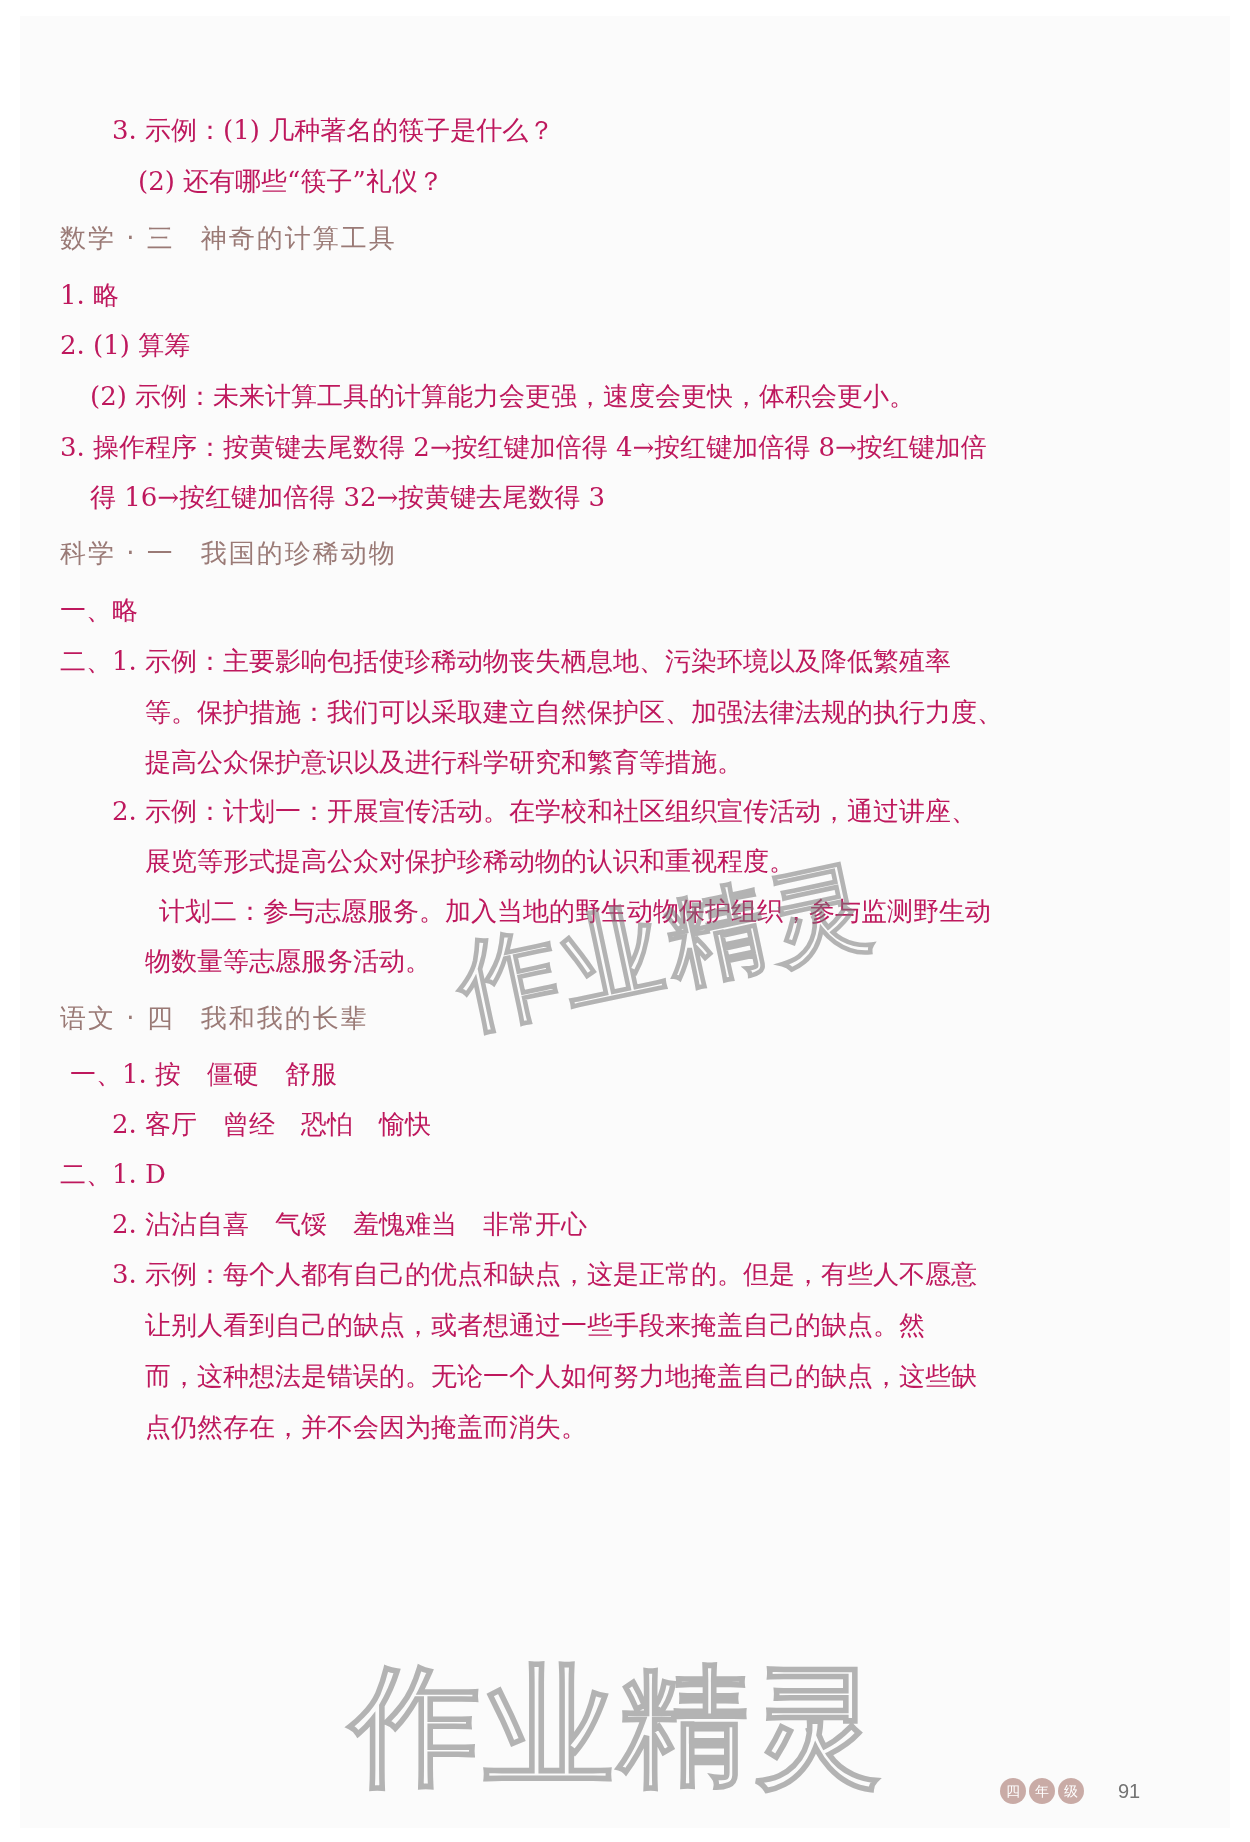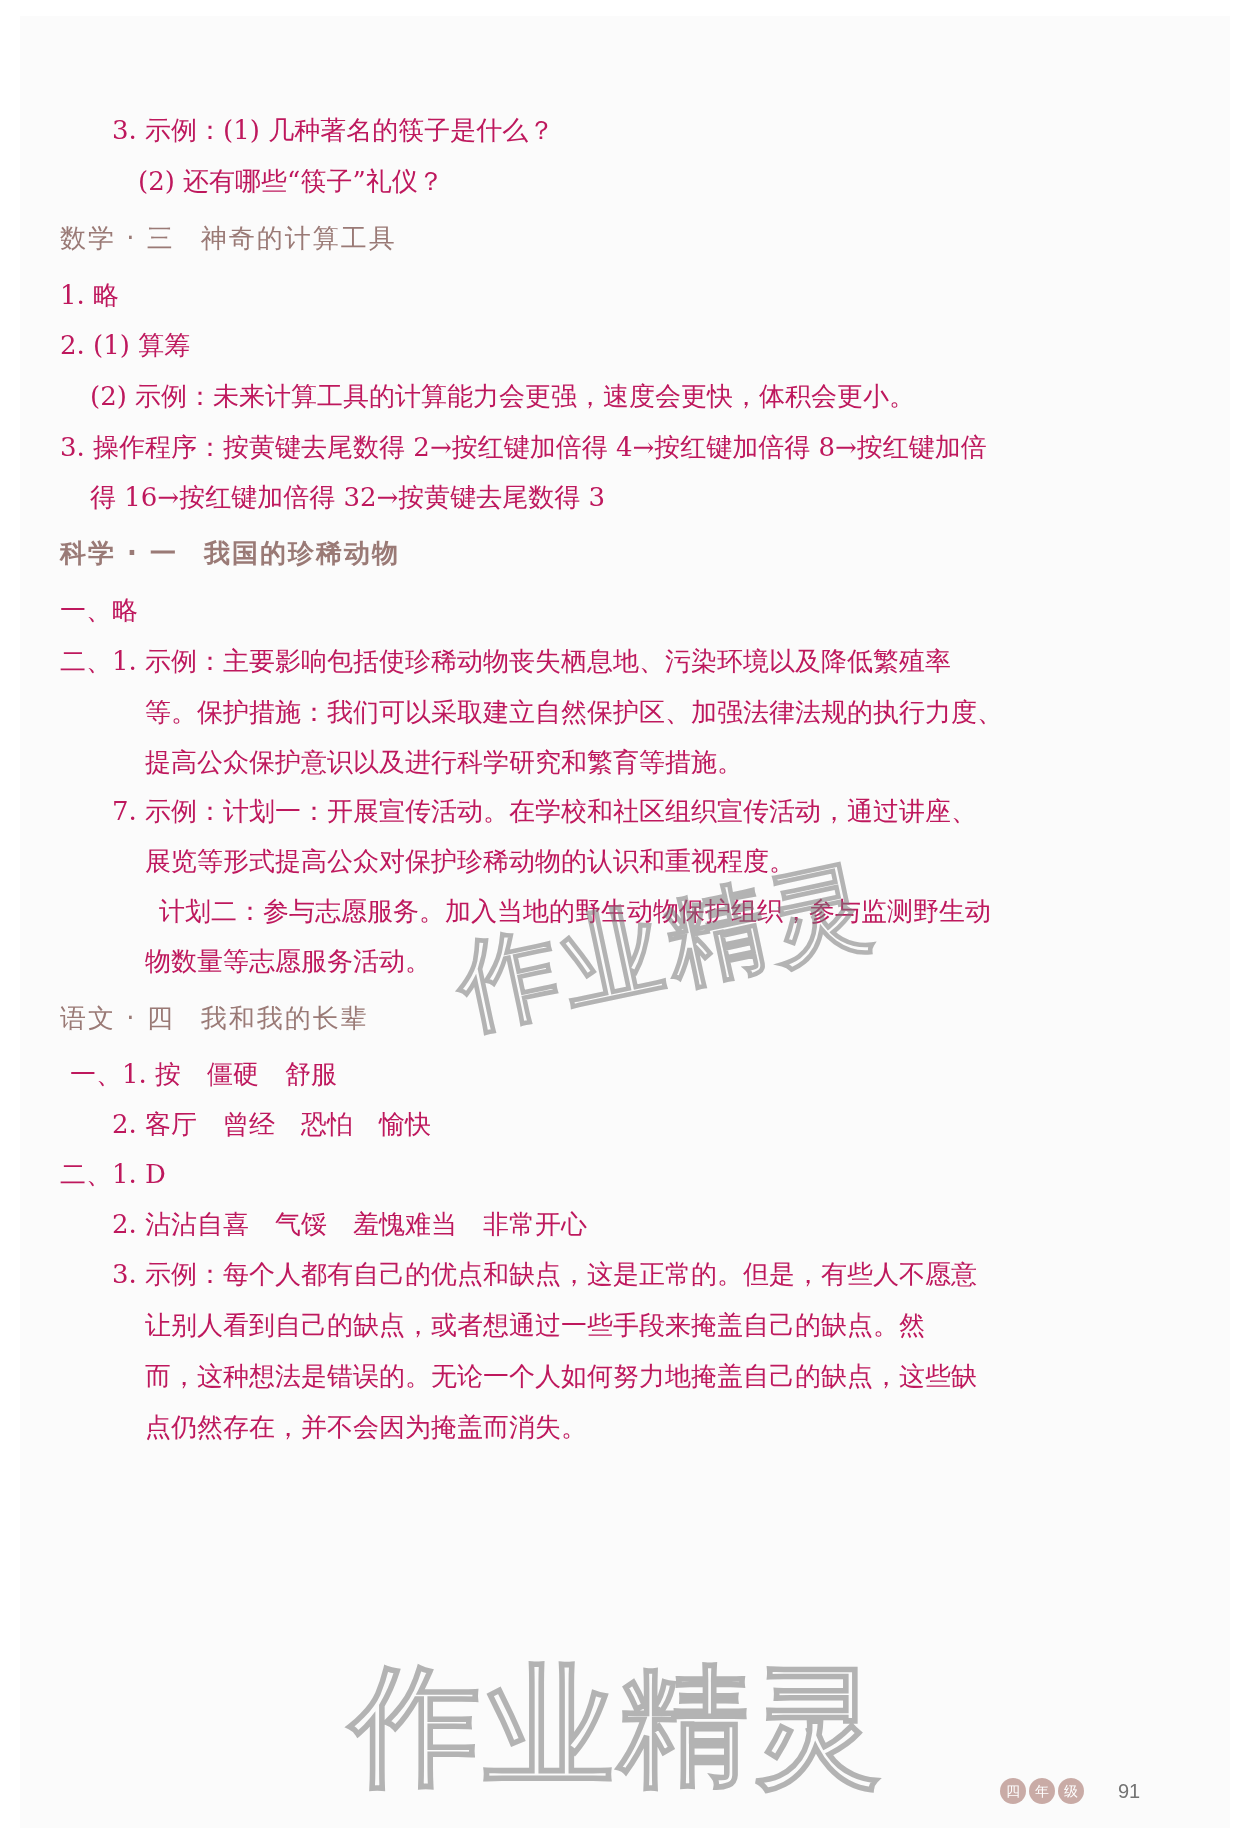--- a/index.html
+++ b/index.html
@@ -72,28 +72,28 @@
 
 <div class="heading" style="left:60px;top:220px;">
   <span>数学 · 三</span><span class="gap"></span><span>神奇的计算工具</span>
 </div>
 <div class="line" style="left:60px;top:277px;">1. 略</div>
 <div class="line" style="left:60px;top:327px;">2. (1) 算筹</div>
 <div class="line" style="left:90px;top:378px;">(2) 示例：未来计算工具的计算能力会更强，速度会更快，体积会更小。</div>
 <div class="line" style="left:60px;top:429px;">3. 操作程序：按黄键去尾数得 2→按红键加倍得 4→按红键加倍得 8→按红键加倍</div>
 <div class="line" style="left:90px;top:479px;">得 16→按红键加倍得 32→按黄键去尾数得 3</div>
 
-<div class="heading" style="left:60px;top:535px;font-weight:bold;">
+<div class="heading" style="left:60px;top:535px;">
   <span>科学 · 一</span><span class="gap"></span><span>我国的珍稀动物</span>
 </div>
 <div class="line" style="left:60px;top:592px;">一、略</div>
 <div class="line" style="left:60px;top:643px;">二、1. 示例：主要影响包括使珍稀动物丧失栖息地、污染环境以及降低繁殖率</div>
 <div class="line" style="left:145px;top:694px;">等。保护措施：我们可以采取建立自然保护区、加强法律法规的执行力度、</div>
 <div class="line" style="left:145px;top:744px;">提高公众保护意识以及进行科学研究和繁育等措施。</div>
-<div class="line" style="left:112px;top:793px;">7. 示例：计划一：开展宣传活动。在学校和社区组织宣传活动，通过讲座、</div>
+<div class="line" style="left:112px;top:793px;">2. 示例：计划一：开展宣传活动。在学校和社区组织宣传活动，通过讲座、</div>
 <div class="line" style="left:145px;top:843px;">展览等形式提高公众对保护珍稀动物的认识和重视程度。</div>
 <div class="line" style="left:159px;top:893px;">计划二：参与志愿服务。加入当地的野生动物保护组织，参与监测野生动</div>
 <div class="line" style="left:145px;top:943px;">物数量等志愿服务活动。</div>
 
 <div class="heading" style="left:60px;top:1000px;">
   <span>语文 · 四</span><span class="gap"></span><span>我和我的长辈</span>
 </div>
 <div class="line" style="left:60px;top:1056px;margin-left:10px;">一、1. 按　僵硬　舒服</div>
 <div class="line" style="left:112px;top:1106px;">2. 客厅　曾经　恐怕　愉快</div>
 <div class="line" style="left:60px;top:1156px;">二、1. D</div>

